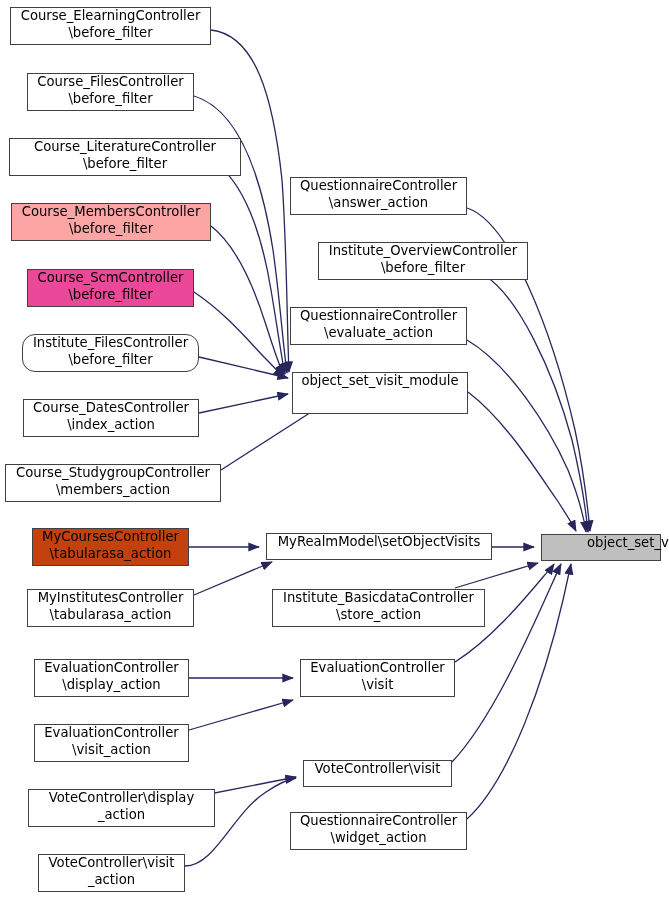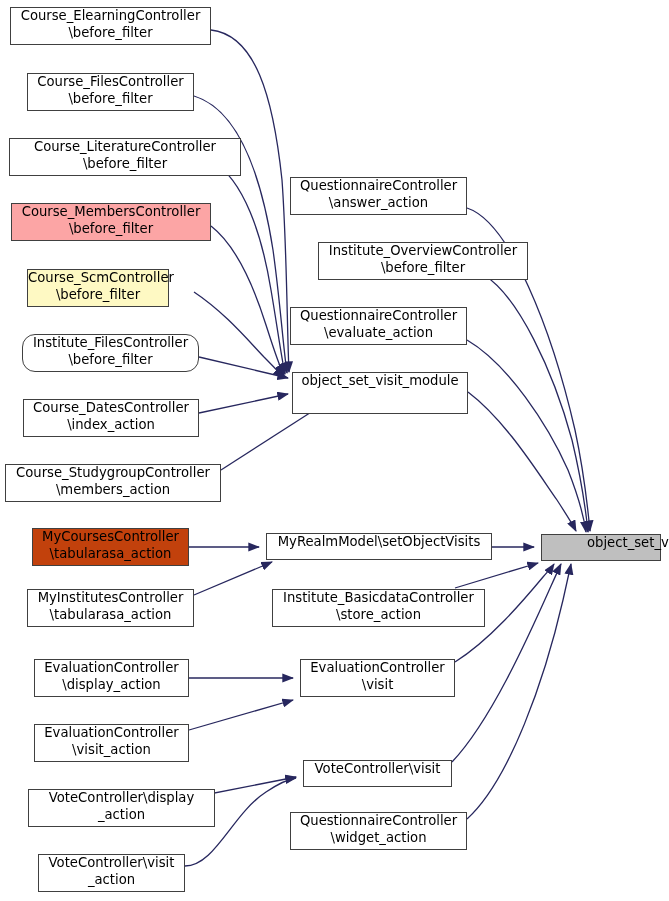--- a/index.html
+++ b/index.html
@@ -87,21 +87,21 @@
   </svg>
   <div id="nodes-group">
       <div class="node" style="left: 10px; top: 7px; width: 201px; height: 38px; border-color: rgb(64, 64, 64); background: rgb(255, 255, 255);"><span class="node-label">Course_ElearningController
 \before_filter</span></div>
       <div class="node" style="left: 27px; top: 73px; width: 167px; height: 38px; border-color: rgb(64, 64, 64); background: rgb(255, 255, 255);"><span class="node-label">Course_FilesController
 \before_filter</span></div>
       <div class="node" style="left: 9px; top: 138px; width: 232px; height: 38px; border-color: rgb(64, 64, 64); background: rgb(255, 255, 255);"><span class="node-label">Course_LiteratureController
 \before_filter</span></div>
       <div class="node" style="left: 11px; top: 203px; width: 200px; height: 38px; border-color: rgb(64, 64, 64); background: #fca5a5;"><span class="node-label">Course_MembersController
 \before_filter</span></div>
-      <div class="node" style="left: 27px; top: 269px; width: 142px; height: 38px; border-color: rgb(64, 64, 64); background: #fef9c3;"><span class="node-label">Course_ScmController
+      <div class="node" style="left: 27px; top: 269px; width: 167px; height: 38px; border-color: rgb(64, 64, 64); background: #ec4899;"><span class="node-label">Course_ScmController
 \before_filter</span></div>
       <div class="node" style="left: 22px; top: 334px; width: 177px; height: 38px; border-color: rgb(64, 64, 64); background: rgb(255, 255, 255); border-radius: 13px;"><span class="node-label">Institute_FilesController
 \before_filter</span></div>
       <div class="node" style="left: 23px; top: 399px; width: 176px; height: 38px; border-color: rgb(64, 64, 64); background: rgb(255, 255, 255);"><span class="node-label">Course_DatesController
 \index_action</span></div>
       <div class="node" style="left: 5px; top: 464px; width: 216px; height: 38px; border-color: rgb(64, 64, 64); background: rgb(255, 255, 255);"><span class="node-label">Course_StudygroupController
 \members_action</span></div>
       <div class="node" style="left: 32px; top: 528px; width: 157px; height: 38px; border-color: rgb(64, 64, 64); background: #c2410c;"><span class="node-label">MyCoursesController
 \tabularasa_action</span></div>
       <div class="node" style="left: 27px; top: 589px; width: 167px; height: 38px; border-color: rgb(64, 64, 64); background: rgb(255, 255, 255);"><span class="node-label">MyInstitutesController

